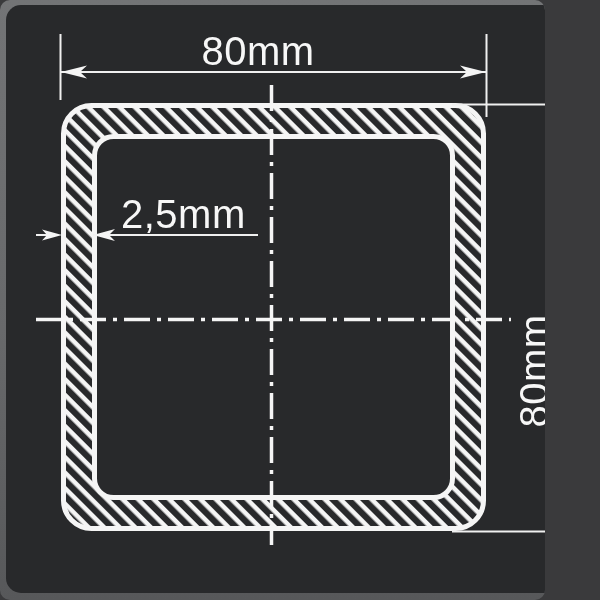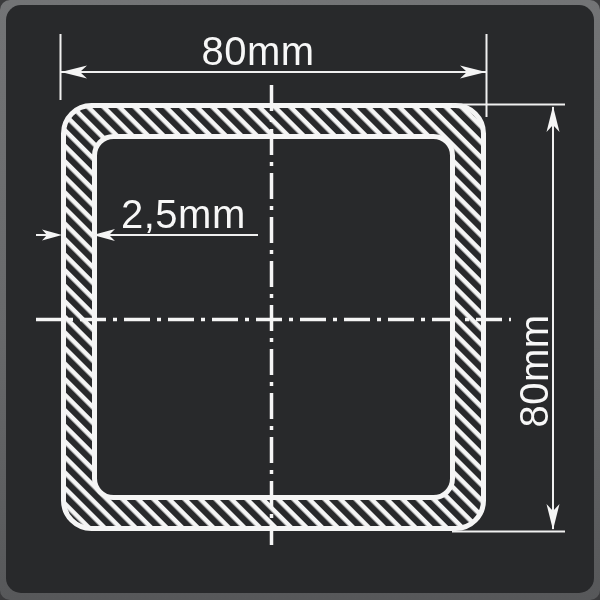--- a/index.html
+++ b/index.html
@@ -1,18 +1,18 @@
 <!DOCTYPE html>
 <html><head>
 <meta charset="utf-8">
 <style>
   html, body { margin: 0; padding: 0; background: #3a3a3c; }
   .stage {
     position: relative;
-    width: 600px; height: 600px;
+    width: 545px; height: 600px;
     background: linear-gradient(180deg, #737476 0%, #68696b 55%, #57585a 100%);
     border-radius: 10px;
     overflow: hidden;
     font-family: "Liberation Sans", sans-serif;
   }
   svg { display: block; }
   text {
     font-family: "Liberation Sans", sans-serif;
     fill: #f7f7f7;
     font-size: 40px;

